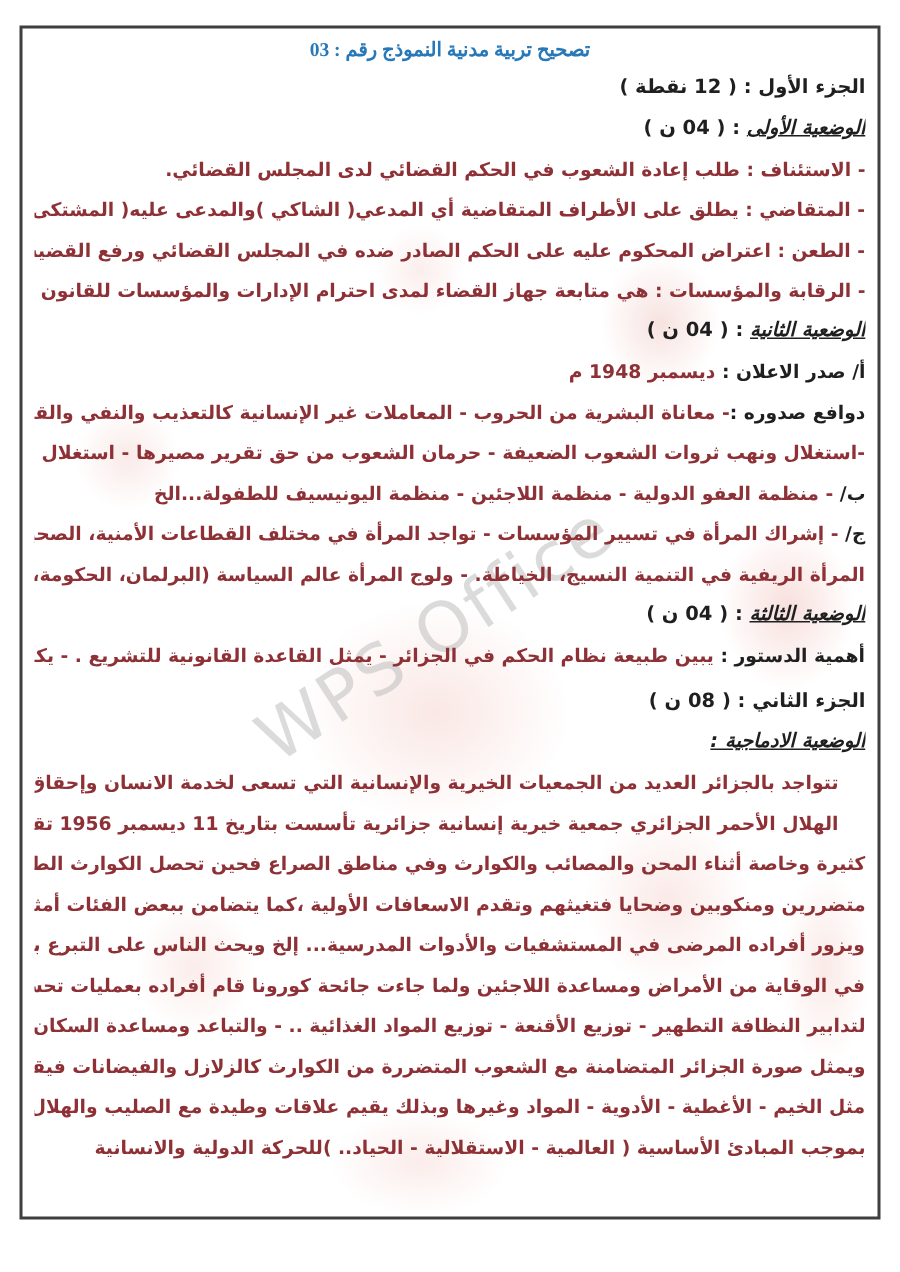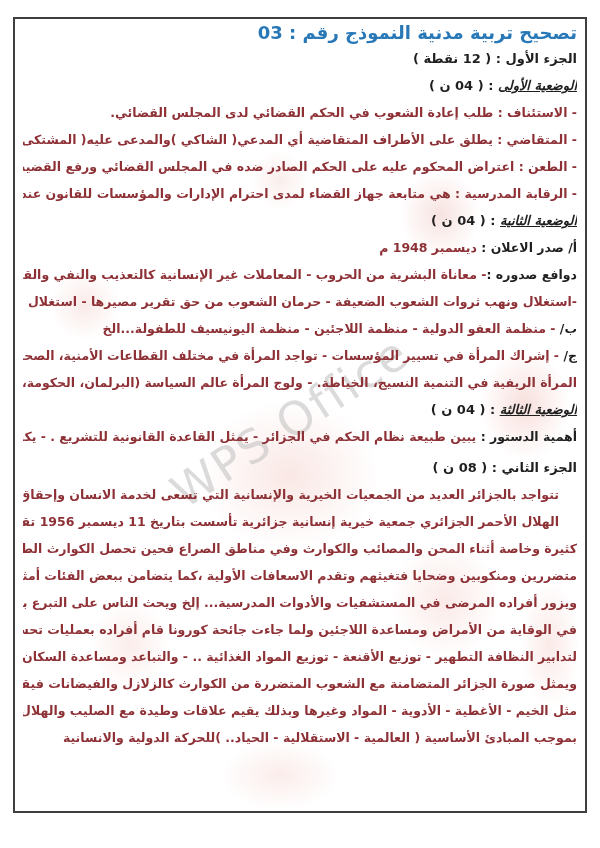--- a/index.html
+++ b/index.html
@@ -18,25 +18,27 @@
   }
   .page-box{
     position:absolute;left:13px;top:17px;width:574px;height:796px;
     border:2px solid var(--border);
     box-sizing:border-box;
     padding:2px 8px 0 8px;
     background:transparent;
     z-index:2;
   }
   .doc-title{
+    text-align:center;
     color:var(--title-blue);
     font-weight:bold;
-    font-size:18px;
+    font-size:13px;
     line-height:24px;
     white-space:nowrap;
+    font-family:Liberation Serif, serif;
   }
   .line{
     font-size:12.5px;
     line-height:27px;
     color:var(--body-red);
     white-space:nowrap;
     overflow:hidden;
     font-weight:600;
     text-align:right;
   }
@@ -97,37 +99,38 @@
 
   <div class="doc-title">تصحيح تربية مدنية النموذج رقم : 03</div>
 
   <div class="line heading"><span>الجزء الأول</span><span> : ( 12 نقطة )</span></div>
 
   <div class="line heading"><span class="u">الوضعية الأولى</span><span> : ( 04 ن )</span></div>
 
   <div class="line"><span class="term-red">- الاستئناف :</span><span> طلب إعادة الشعوب في الحكم القضائي لدى المجلس القضائي.</span></div>
   <div class="line"><span class="term-red">- المتقاضي :</span><span> يطلق على الأطراف المتقاضية أي المدعي( الشاكي )والمدعى عليه( المشتكى به.)</span></div>
   <div class="line"><span class="term-red">- الطعن :</span><span> اعتراض المحكوم عليه على الحكم الصادر ضده في المجلس القضائي ورفع القضية الى المحكمة العليا.</span></div>
-  <div class="line"><span class="term-red">- الرقابة المدرسية :</span><span> هي متابعة جهاز القضاء لمدى احترام الإدارات والمؤسسات للقانون عند إصدارها  للقرارات</span></div>
+  <div class="line"><span class="term-red">- الرقابة والمؤسسات :</span><span> هي متابعة جهاز القضاء لمدى احترام الإدارات والمؤسسات للقانون عند إصدارها  للقرارات</span></div>
 
   <div class="line heading"><span class="u">الوضعية الثانية</span><span> : ( 04 ن )</span></div>
 
   <div class="line"><span class="term-black">أ/ صدر الاعلان :</span><span> ديسمبر 1948 م</span></div>
   <div class="line"><span class="term-black">دوافع صدوره :</span><span>- معاناة البشرية من الحروب - المعاملات غير الإنسانية كالتعذيب والنفي والقتل - التمييز العنصري</span></div>
   <div class="line"><span class="term-black"></span><span>-استغلال ونهب ثروات الشعوب الضعيفة - حرمان الشعوب من حق تقرير مصيرها - استغلال الأطفال وتشغيلهم.</span></div>
   <div class="line"><span class="term-black">ب/ </span><span>- منظمة العفو الدولية - منظمة اللاجئين - منظمة اليونيسيف للطفولة...الخ</span></div>
   <div class="line"><span class="term-black">ج/ </span><span>- إشراك المرأة في تسيير المؤسسات - تواجد المرأة في مختلف القطاعات الأمنية، الصحية، الاقتصادية. - ترقية</span></div>
   <div class="line"><span class="term-black"></span><span>المرأة الريفية في التنمية النسيج، الخياطة. - ولوج المرأة عالم السياسة (البرلمان، الحكومة، الأحزاب)</span></div>
 
   <div class="line heading"><span class="u">الوضعية الثالثة</span><span> : ( 04 ن )</span></div>
 
   <div class="line"><span class="term-black">أهمية الدستور :</span><span> يبين طبيعة نظام الحكم في الجزائر - يمثل القاعدة القانونية للتشريع . - يكفل الحماية القانونية.</span></div>
 
   <div class="line heading gap-above"><span>الجزء الثاني</span><span> : ( 08 ن )</span></div>
 
+  <div class="line heading"><span class="u">الوضعية الادماجية :</span><span></span></div>
 
   <div class="line indent">تتواجد بالجزائر العديد من الجمعيات الخيرية والإنسانية التي تسعى لخدمة الانسان وإحقاق الحق وعلى</div>
   <div class="line indent">الهلال الأحمر الجزائري جمعية خيرية إنسانية جزائرية تأسست بتاريخ 11 ديسمبر 1956 تقوم بنشاطات</div>
   <div class="line">كثيرة وخاصة أثناء المحن والمصائب والكوارث وفي مناطق الصراع فحين تحصل الكوارث الطبيعية ينجر عنها</div>
   <div class="line">متضررين ومنكوبين وضحايا فتغيثهم وتقدم الاسعافات الأولية ،كما يتضامن ببعض الفئات أمثال والمعوزين</div>
   <div class="line">ويزور أفراده المرضى في المستشفيات  والأدوات المدرسية... إلخ ويحث الناس على التبرع بالدم وجمعه ويساهم</div>
   <div class="line">في الوقاية من الأمراض ومساعدة اللاجئين ولما جاءت جائحة كورونا قام أفراده بعمليات تحسيسية وتوعوية</div>
   <div class="line">لتدابير النظافة التطهير - توزيع الأقنعة - توزيع المواد الغذائية .. - والتباعد ومساعدة السكان الأكثر حاجة</div>
   <div class="line">ويمثل صورة الجزائر المتضامنة مع الشعوب المتضررة من الكوارث كالزلازل والفيضانات فيقدم المساعدات</div>
   <div class="line">مثل الخيم - الأغطية - الأدوية - المواد وغيرها وبذلك يقيم علاقات وطيدة مع الصليب والهلال الأحمر الدوليين</div>

